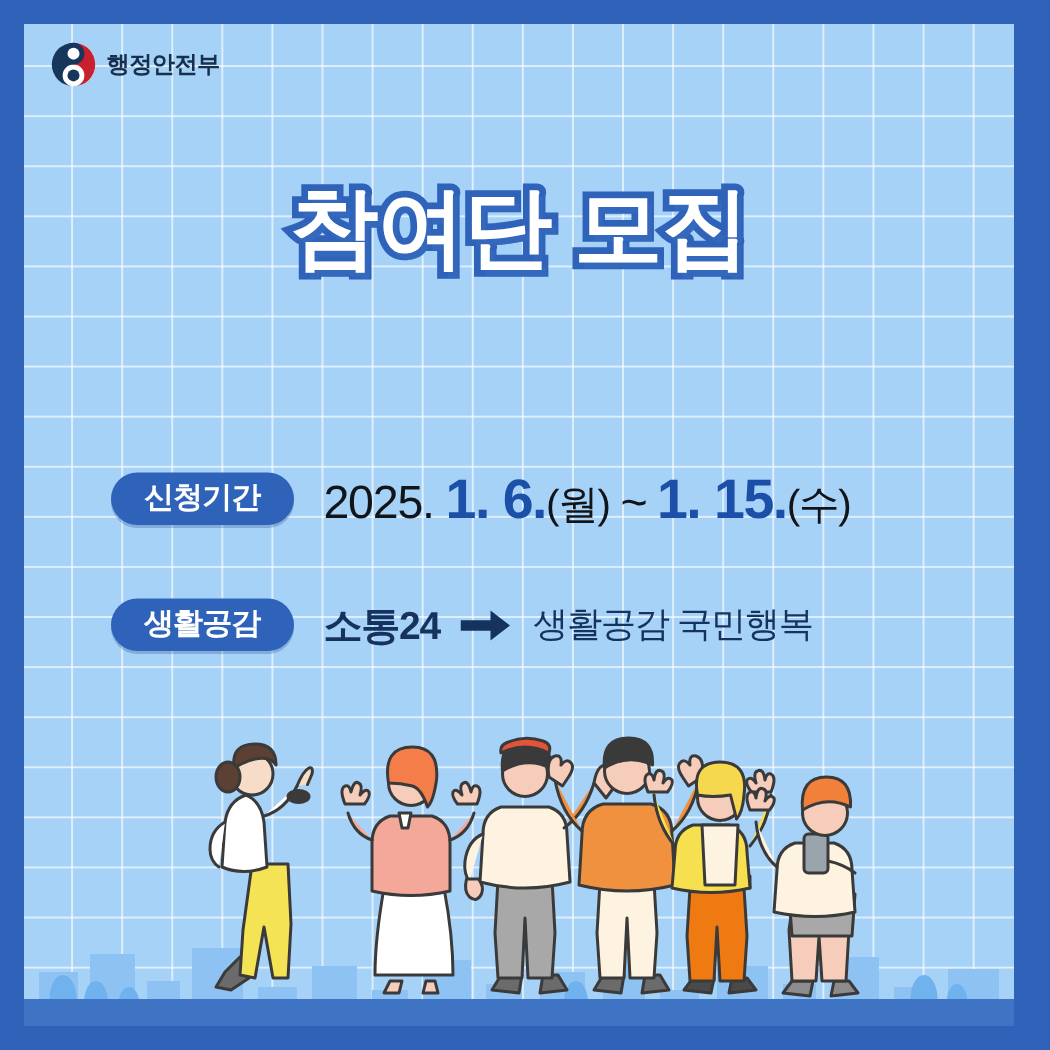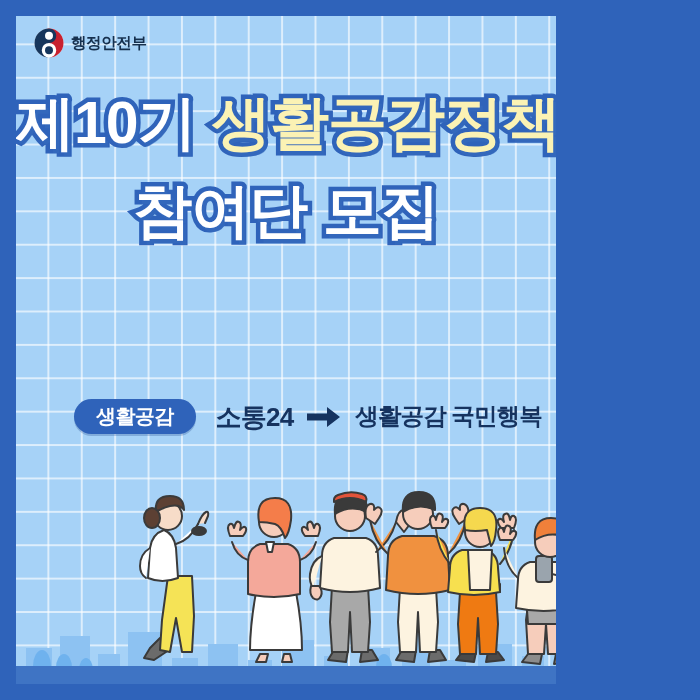--- a/index.html
+++ b/index.html
@@ -17,21 +17,21 @@
     height: 700px;
     background: #2f63ba;
     overflow: hidden;
   }
 
   
   #canvas {
     position: absolute;
     left: 16px;
     top: 16px;
-    width: 540px;
+    width: 660px;
     height: 668px;
     background-color: #a6d2f7;
     background-image:
       linear-gradient(to right, rgba(255,255,255,0.62) 1.5px, transparent 1.5px),
       linear-gradient(to bottom, rgba(255,255,255,0.62) 1.5px, transparent 1.5px);
     background-size: 33.4px 33.4px;
     background-position: -2px -6px;
     overflow: hidden;
   }
 
@@ -124,21 +124,21 @@
     letter-spacing: -0.8px;
     white-space: nowrap;
     line-height: 1;
   }
   .arrow-icon {
     margin: 0 14px 0 14px;
     display: block;
   }
   .method-target {
     font-size: 23.5px;
-    font-weight: 700;
+    font-weight: 400;
     color: #16335f;
     letter-spacing: -0.9px;
     line-height: 1.28;
     white-space: nowrap;
     text-align: right;
   }
 
   
   #illustration {
     position: absolute;
@@ -162,29 +162,37 @@
         <circle cx="30" cy="30" r="29" fill="#ffffff"></circle>
         <path d="M30 1 A29 29 0 0 1 30 59 A14.5 14.5 0 0 0 30 30 A14.5 14.5 0 0 1 30 1 Z" fill="#c8202f"></path>
         <path d="M30 59 A29 29 0 0 1 30 1 A14.5 14.5 0 0 1 30 30 A14.5 14.5 0 0 0 30 59 Z" fill="#17365c"></path>
         <circle cx="30" cy="15.5" r="8" fill="#ffffff"></circle>
         <circle cx="30" cy="44.5" r="8" fill="#17365c"></circle>
       </svg>
       <span id="logo-text">행정안전부</span>
     </div>
 
     <div id="headline">
-      <div class="hl-line hl-line1">
-        <span class="hl hl-white">제10기</span>
-        <span class="hl hl-yellow">생활공감정책</span>
-      </div>
       <div class="hl-line hl-line2">
         <span class="hl hl-white">참여단 모집</span>
       </div>
     </div>
 
+    <div class="info-row" id="row-period">
+      <span class="badge">신청기간</span>
+      <span class="period-text">
+        <span class="yr">2025.</span>
+        <span>&nbsp;</span>
+        <span class="big">1. 6.</span>
+        <span class="dw">(월)</span>
+        <span class="tilde">~</span>
+        <span class="big">1. 15.</span>
+        <span class="dw">(수)</span>
+      </span>
+    </div>
 
     <div class="info-row" id="row-method">
       <span class="badge">생활공감</span>
       <span class="method-brand">소통24</span>
       <svg class="arrow-icon" width="34" height="22" viewBox="0 0 34 22">
         <path d="M0 7.5 H20 V1 L33 11 L20 21 V14.5 H0 Z" fill="#16335f"></path>
       </svg>
       <span class="method-target">
         <span>생활공감 국민행복</span><br>
       </span>

